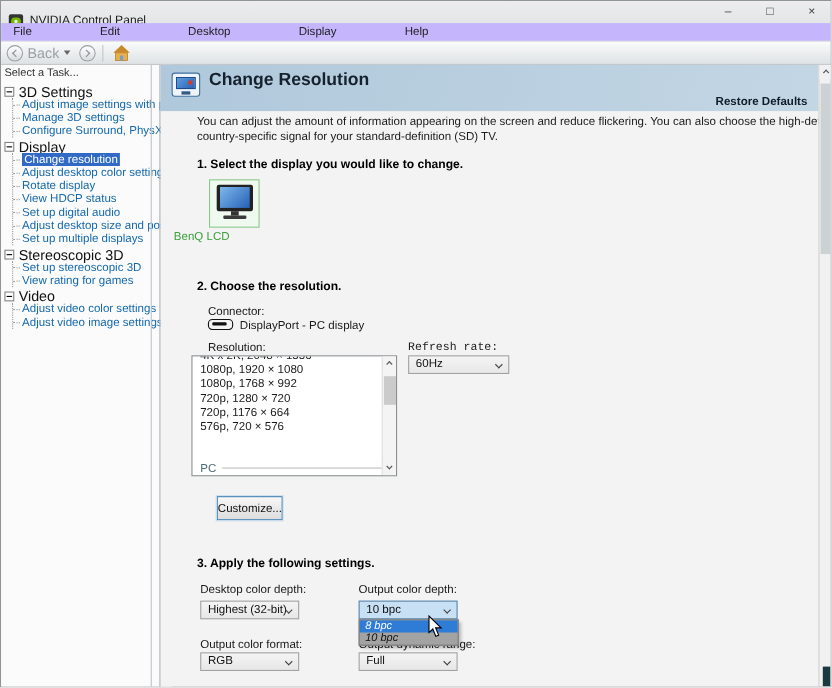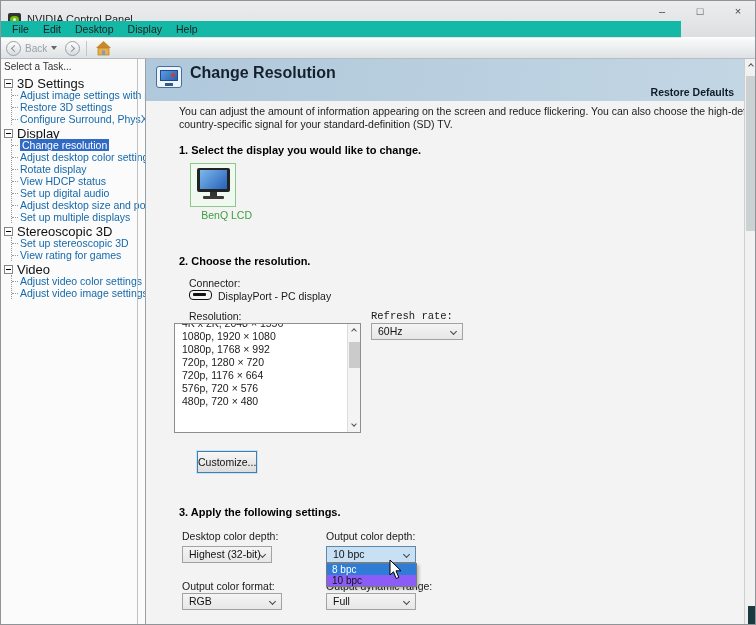--- a/index.html
+++ b/index.html
@@ -12,34 +12,34 @@
     background:linear-gradient(#ededee,#dcdfe0); display:flex; align-items:center; padding-left:7px; }
   .nv-logo { width:13px; height:13px; background:#333; border-radius:2px; position:relative; margin-right:6px; }
   .nv-logo::after { content:""; position:absolute; left:2px; top:3px; width:9px; height:7px;
     background:#76b900; border-radius:50% / 60%; }
   .nv-logo::before { content:""; position:absolute; left:5px; top:5px; width:3px; height:3px; background:#e8f5d0; border-radius:50%; z-index:1; }
   .title-text { font-size:11px; color:#222; }
   .win-controls { position:absolute; right:0; top:0; height:20px; display:flex; }
   .win-btn { width:38px; height:20px; display:flex; align-items:center; justify-content:center; color:#444; font-size:11px; }
 
   
-  .menubar { position:absolute; left:0; top:20px; width:680px; height:17px; background:#14b8a6;
-    display:flex; align-items:center; padding-left:4px; border-bottom:1px solid #e2e2e2; }
+  .menubar { position:absolute; left:0; top:20px; width:756px; height:17px; background:#c4b5fd;
+    display:flex; align-items:center; padding-left:4px; border-bottom:1px solid #e2e2e2;gap:48px; }
   .menu-item { padding:1px 7px; font-size:10.5px; color:#222; }
 
   
   .toolbar { position:absolute; left:0; top:37px; width:756px; height:21px;
     background:linear-gradient(#fafbfb,#dee2e4); border-bottom:1px solid #b7bcbe;
     display:flex; align-items:center; padding-left:5px; }
   .nav-circle { width:15px; height:15px; border-radius:50%; border:1px solid #9aa0a3;
     background:linear-gradient(#ffffff,#d8dcde); position:relative; }
   .nav-circle .chev { position:absolute; top:4.5px; width:5px; height:5px; border-left:1.5px solid #8b9194; border-bottom:1.5px solid #8b9194; }
   .nav-circle .chev.left { left:5px; transform:rotate(45deg); }
   .nav-circle .chev.right { left:3px; transform:rotate(-135deg); }
-  .back-label { color:#9aa0a3; margin:0 4px 0 4px; font-size:10px; }
+  .back-label { color:#9aa0a3; margin:0 4px 0 4px; font-size:13px; }
   .caret-down { width:0; height:0; border-left:3px solid transparent; border-right:3px solid transparent; border-top:4px solid #666; margin-right:8px; }
   .tb-sep { width:1px; height:15px; background:#c2c6c8; margin:0 6px; }
 
   
   .sidebar { position:absolute; left:0; top:58px; width:156px; height:567px; background:#fbfbfb; }
   .sidebar-divider { position:absolute; left:136px; top:58px; width:1px; height:567px; background:#bfc3c5; }
   .main-divider { position:absolute; left:144px; top:58px; width:1px; height:567px; background:#9aa0a3; }
   .task-header { font-size:10px; color:#333; padding:2px 0 3px 3px; }
   .tree { padding-left:3px; }
   .tree-parent { display:flex; align-items:center; height:12px; margin-top:2px; }
@@ -67,21 +67,21 @@
   .intro2 { position:absolute; left:33px; top:59px; color:#1c1c1c; }
 
   .step-heading { position:absolute; font-weight:bold; font-size:11px; color:#000; }
 
   
   .display-box { position:absolute; left:44px; top:104px; width:46px; height:44px; background:#f0f9f0; border:1px solid #8cc88c; }
   .monitor { position:absolute; left:6px; top:4px; width:33px; height:24px; background:#222; border-radius:2px; }
   .monitor .screen { position:absolute; left:3px; top:2px; right:3px; bottom:3px; background:linear-gradient(135deg,#7db8ec,#2661b8); }
   .monitor-neck { position:absolute; left:19px; top:28px; width:7px; height:4px; background:#333; }
   .monitor-base { position:absolute; left:12px; top:32px; width:21px; height:3px; background:#3a3a3a; border-radius:1px; }
-  .display-label { position:absolute; left:28px; top:150px; width:78px; text-align:right; color:#3ca03c; }
+  .display-label { position:absolute; left:12px; top:150px; width:78px; text-align:left; color:#3ca03c; }
 
   .field-label { position:absolute; color:#1a1a1a; }
 
   
   .conn-icon { position:absolute; left:43px; top:231px; width:23px; height:10px; border:1.5px solid #111; border-radius:4px 4px 4px 4px; }
   .conn-icon::after { content:""; position:absolute; left:3px; top:2px; width:13px; height:3px; background:#111; border-radius:1px; }
 
   
   .listbox { position:absolute; left:28px; top:264px; width:187px; height:110px; background:#fff; border:1px solid #8a8f92; overflow:hidden; }
   .lb-row { height:13px; line-height:13px; padding-left:7px; white-space:nowrap; color:#1a1a1a; }
@@ -95,21 +95,21 @@
   .sb-arrow .chev { position:absolute; left:4px; width:4px; height:4px; border-left:1px solid #555; border-bottom:1px solid #555; }
   .sb-up { top:0; } .sb-up .chev { top:5px; transform:rotate(135deg); }
   .sb-down { bottom:0; } .sb-down .chev { top:3px; transform:rotate(-45deg); }
   .sb-thumb { position:absolute; left:1px; top:18px; width:11px; height:26px; background:#cbcbcb; }
 
   
   .combo { position:absolute; height:17px; background:linear-gradient(#f4f4f4,#e7e7e7); border:1px solid #a2a2a2; line-height:15px; padding-left:6px; color:#111; }
   .combo .chev { position:absolute; right:6px; top:5px; width:5px; height:5px; border-left:1px solid #444; border-bottom:1px solid #444; transform:rotate(-45deg); }
   .combo.blue { background:#c7e0f4; border:1px solid #5f87a8; }
 
-  .drop-list { position:absolute; left:180px; top:504px; width:91px; background:#8b5cf6; border:1px solid #7a7a7a; z-index:5; box-shadow:2px 2px 3px rgba(0,0,0,.25); }
+  .drop-list { position:absolute; left:180px; top:504px; width:91px; background:#a3a3a3; border:1px solid #7a7a7a; z-index:5; box-shadow:2px 2px 3px rgba(0,0,0,.25);font-style:italic; }
   .drop-opt { height:11px; line-height:11px; padding-left:5px; font-size:10px; color:#111; }
   .drop-opt.hl { background:#2e7cd6; color:#fff; }
 
   
   .button { position:absolute; left:36px; top:392px; width:60px; height:22px; border:1px solid #3c7fb1; outline:1px solid #cfe0ee;
     background:linear-gradient(#f7f7f7,#dddddd); text-align:center; line-height:20px; color:#111;margin-left:15px; }
 
   
   .home-icon { margin-left:2px; }
 
@@ -165,21 +165,21 @@
     <div class="task-header">Select a Task...</div>
     <div class="tree">
 
       <div>
         <div class="tree-parent">
           <div class="minusbox"></div>
           <span class="tree-parent-label">3D Settings</span>
         </div>
         <div class="tree-children">
           <div class="tree-item"><span>Adjust image settings with preview</span></div>
-          <div class="tree-item"><span>Restore 3D settings</span></div>
+          <div class="tree-item"><span>Manage 3D settings</span></div>
           <div class="tree-item"><span>Configure Surround, PhysX</span></div>
         </div>
       </div>
 
       <div>
         <div class="tree-parent">
           <div class="minusbox"></div>
           <span class="tree-parent-label">Display</span>
         </div>
         <div class="tree-children">
@@ -254,21 +254,20 @@
 
     <div class="listbox">
       <div class="lb-partial">
           <div>4K x 2K, 2048 × 1556</div>
         </div>
       <div class="lb-row">1080p, 1920 × 1080</div>
       <div class="lb-row">1080p, 1768 × 992</div>
       <div class="lb-row">720p, 1280 × 720</div>
       <div class="lb-row">720p, 1176 × 664</div>
       <div class="lb-row">576p, 720 × 576</div>
-      <div class="lb-row">480p, 720 × 480</div>
       <div class="lb-group">
         <span>PC</span>
           <span class="rule"></span>
       </div>
       <div class="lb-row lb-selected">3840 × 2160 (native)</div>
       <div class="lb-scroll">
         <div class="sb-arrow sb-up">
             <div class="chev"></div>
           </div>
         <div class="sb-thumb"></div>
@@ -300,21 +299,21 @@
     </div>
 
     <div class="field-label" style="left:36px; top:521px;">Output color format:</div>
     <div class="field-label" style="left:180px; top:521px;">Output dynamic range:</div>
 
     <div class="drop-list">
       <div class="drop-opt hl">8 bpc</div>
       <div class="drop-opt">10 bpc</div>
     </div>
 
-    <div class="combo" style="left:36px; top:534px; width:100px;">
+    <div class="combo" style="left:36px; top:534px; width:90px;">
       <span>RGB</span>
       <div class="chev"></div>
     </div>
     <div class="combo" style="left:180px; top:534px; width:90px;">
       <span>Full</span>
       <div class="chev"></div>
     </div>
   </div>
 
   <div class="vscroll">

